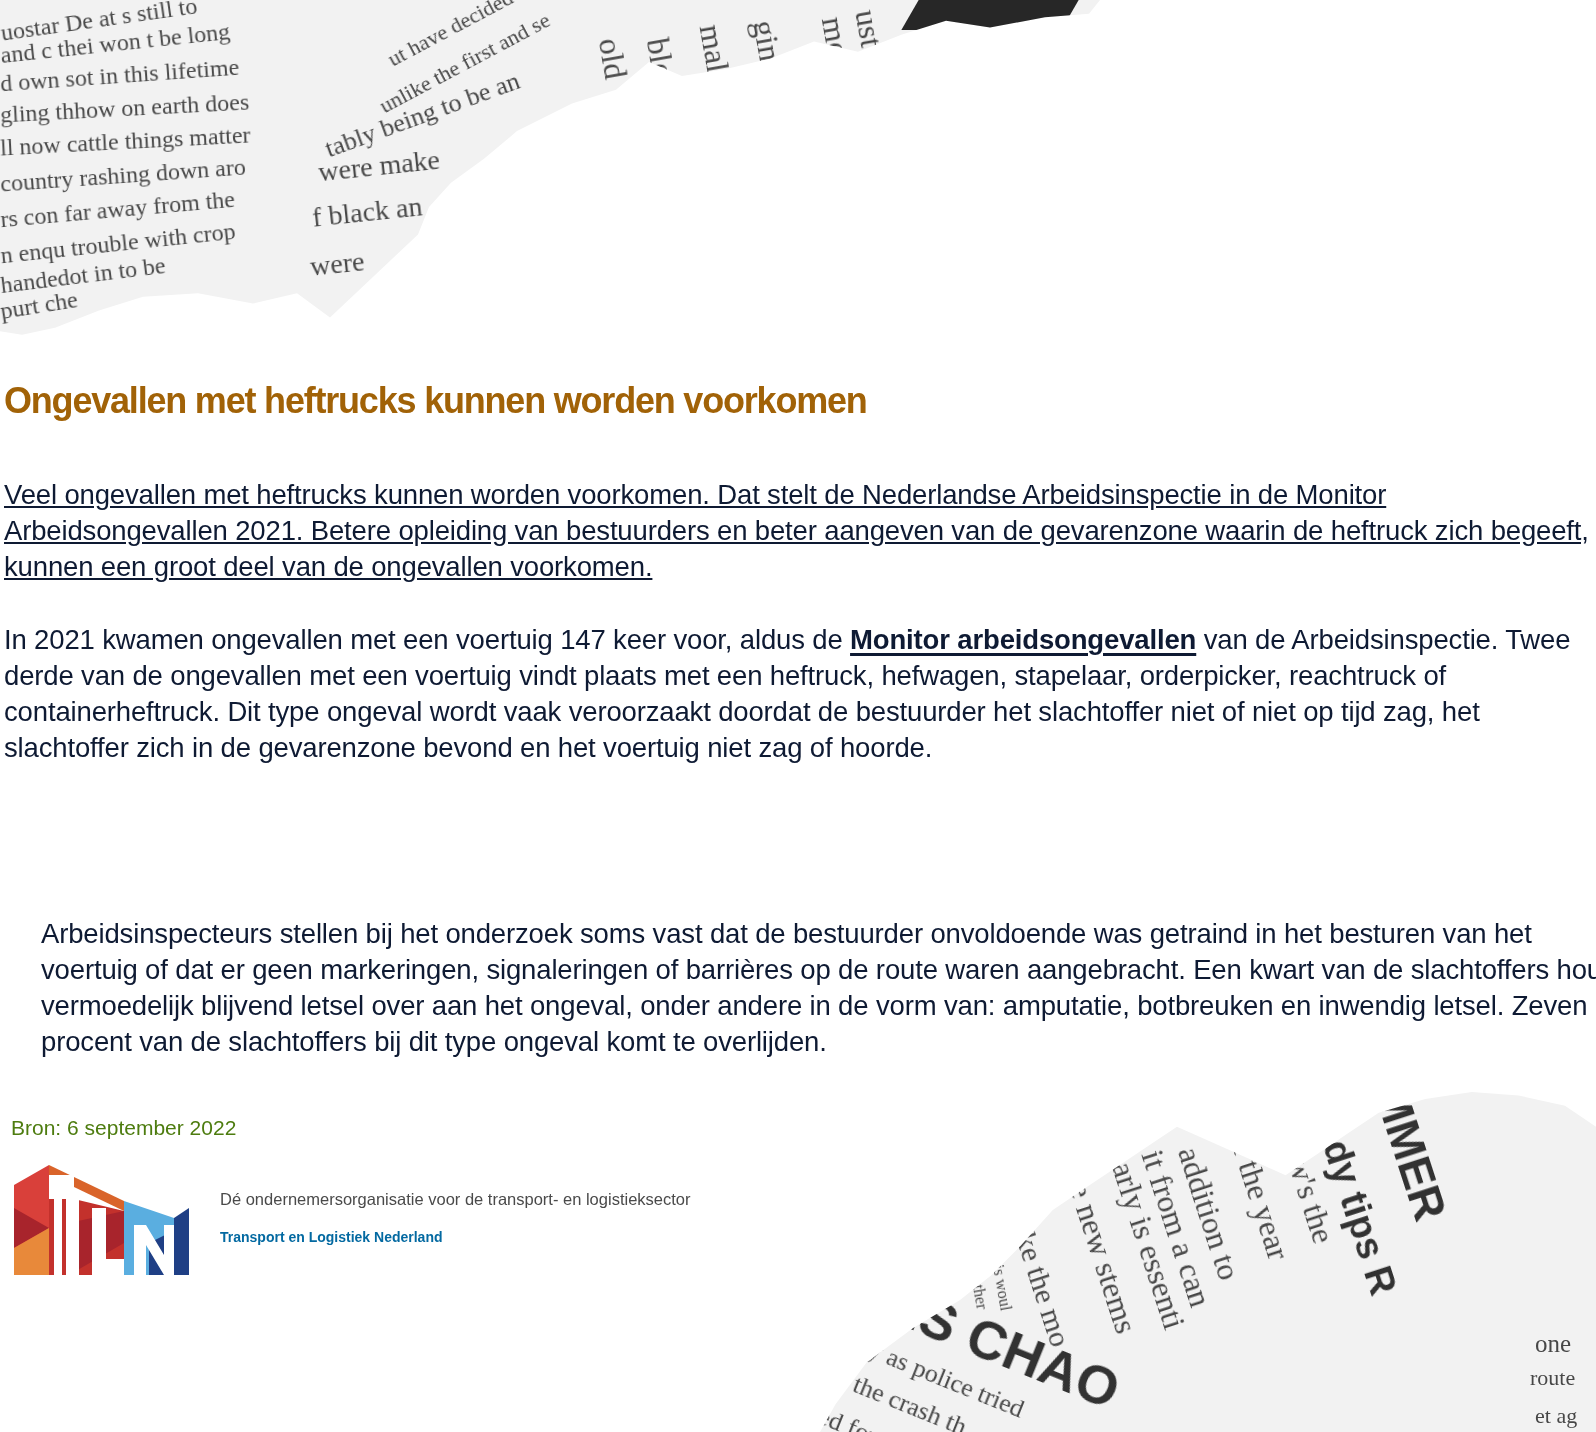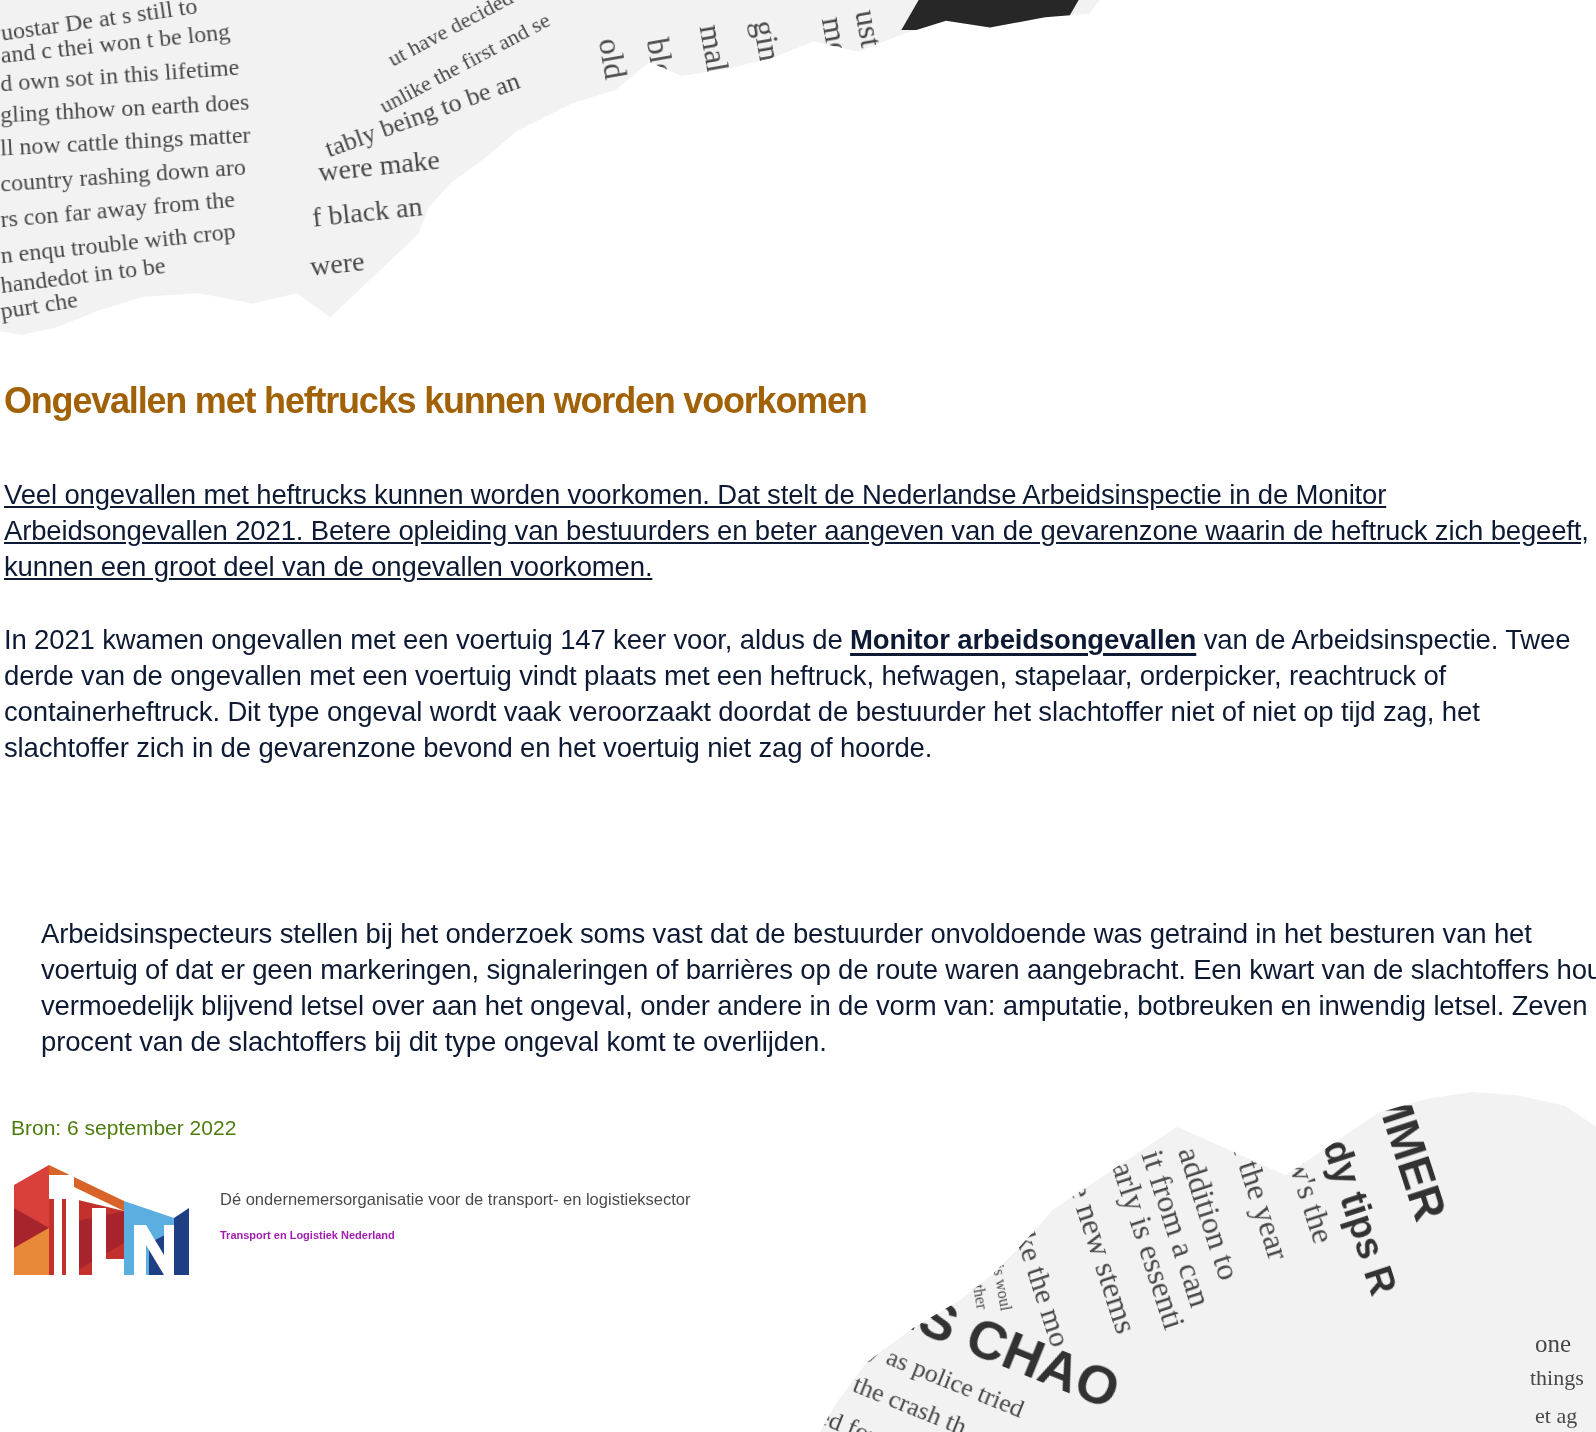--- a/index.html
+++ b/index.html
@@ -18,21 +18,21 @@
   .title { position: absolute; left: 4px; top: 380px; margin: 0; font-size: 36px; font-weight: bold; letter-spacing: -1.2px; color: #a16207; }
   .para { position: absolute; left: 4px; margin: 0; font-size: 27.5px; line-height: 36px; color: #0e1a33; width: 1590px; letter-spacing: -0.15px; }
   .p1 { top: 477px; text-decoration: underline; }
   .p2 { top: 622px; }
   .p3 { top: 916px; margin-left: 37px; }
   .link { font-weight: bold; color: #0e1a33; text-decoration: underline; text-decoration-thickness: 3px; text-underline-offset: 4px; }
 
   .source { position: absolute; left: 11px; top: 1116px; font-size: 21px; color: #4d7c0f; font-family: "Liberation Sans", sans-serif; }
 
   .logo { position: absolute; left: 14px; top: 1163px; width: 175px; height: 112px; }
-  .org-name { position: absolute; left: 220px; top: 1229px; font-size: 11px; font-weight: bold; color: #a21caf; text-align: right; }
+  .org-name { position: absolute; left: 220px; top: 1229px; font-size: 14px; font-weight: bold; color: #0369a1; text-align: right; }
   .org-tag { position: absolute; left: 220px; top: 1190px; font-size: 16.5px; color: #4a4a4a; }
 </style>
 </head>
 <body>
 
 <div class="news-top">
   <div class="clip-top">
     <span class="np-line" style="left:0;top:6px;font-size:24px;transform:rotate(-8deg);">uostar De  at  s still to</span>
     <span class="np-line" style="left:0;top:30px;font-size:24px;transform:rotate(-6deg);">and c  thei won t be long</span>
     <span class="np-line" style="left:0;top:62px;font-size:24px;transform:rotate(-4deg);">d  own sot in this lifetime</span>
@@ -108,16 +108,16 @@
     <span class="np-line" style="left:275px;top:125px;font-size:32px;transform:rotate(72deg);">it from a can</span>
     <span class="np-line" style="left:320px;top:110px;font-size:32px;transform:rotate(72deg);">addition to</span>
     <span class="np-line" style="left:370px;top:90px;font-size:32px;transform:rotate(72deg);">of the year</span>
     <span class="np-line" style="left:410px;top:70px;font-size:32px;transform:rotate(72deg);">d now's the</span>
     <span class="np-line np-bold" style="left:430px;top:90px;font-size:38px;transform:rotate(72deg);">andy tips R</span>
     <span class="np-line np-bold" style="left:520px;top:40px;font-size:46px;transform:rotate(72deg);">MMER</span>
     <span class="np-line" style="left:140px;top:170px;font-size:30px;transform:rotate(72deg);">make the mo</span>
     <span class="np-line" style="left:120px;top:180px;font-size:16px;transform:rotate(80deg);">yet another</span>
     <span class="np-line" style="left:148px;top:185px;font-size:16px;transform:rotate(80deg);">This woul</span>
     <span class="np-line" style="left:715px;top:245px;font-size:25px;">one</span>
-    <span class="np-line" style="left:710px;top:280px;font-size:22px;">things</span>
+    <span class="np-line" style="left:710px;top:280px;font-size:22px;">route</span>
     <span class="np-line" style="left:715px;top:318px;font-size:22px;">et ag</span>
   </div>
 </div>
 
 </body></html>

